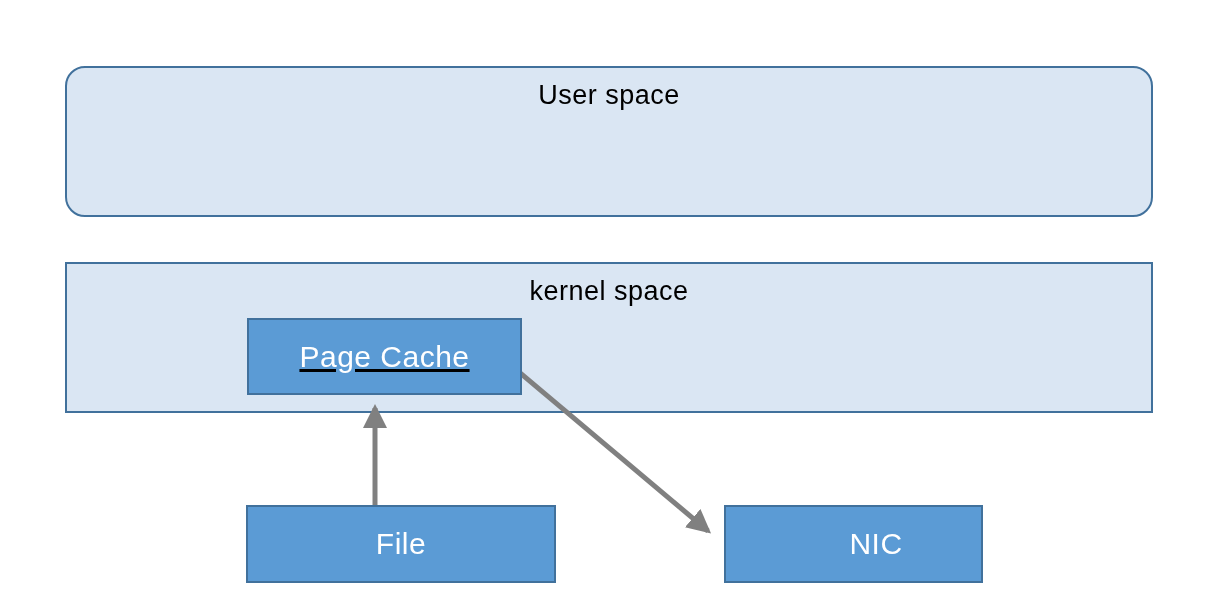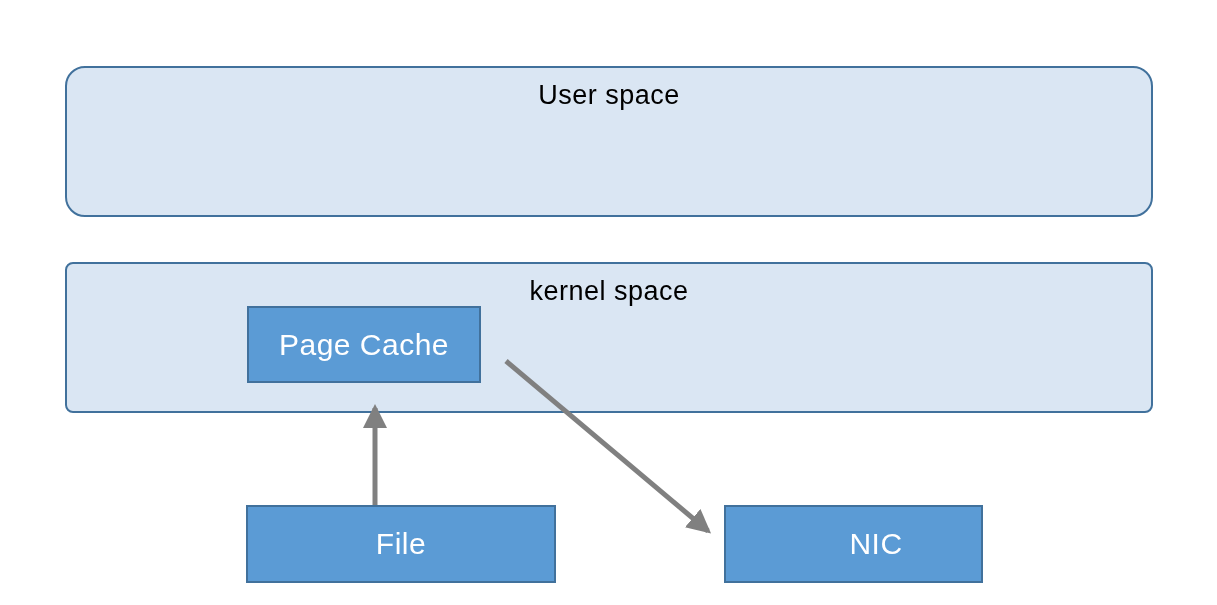--- a/index.html
+++ b/index.html
@@ -37,22 +37,22 @@
     display: flex;
     align-items: center;
     justify-content: center;
   }
   .node-label {
     font-size: 30px;
     color: #ffffff;
     letter-spacing: 0.5px;
   }
   #user-space   { left: 65px;  top: 66px;  width: 1088px; height: 151px; border-radius: 20px; }
-  #kernel-space { left: 65px;  top: 262px; width: 1088px; height: 151px; border-radius: 8px; }
-  #page-cache   { left: 247px; top: 306px; width: 234px;  height: 77px; z-index: 2; }
+  #kernel-space { left: 65px;  top: 262px; width: 1088px; height: 151px; }
+  #page-cache   { left: 247px; top: 318px; width: 275px;  height: 77px; z-index: 2; text-decoration: underline; }
   #file-box     { left: 246px; top: 505px; width: 310px;  height: 78px; z-index: 2; }
   #nic-box      { left: 724px; top: 505px; width: 259px;  height: 78px; z-index: 2; padding-left: 45px; }
   .arrow-layer {
     position: absolute;
     left: 0; top: 0;
     width: 1217px;
     height: 605px;
     pointer-events: none;
     z-index: 1;
   }

